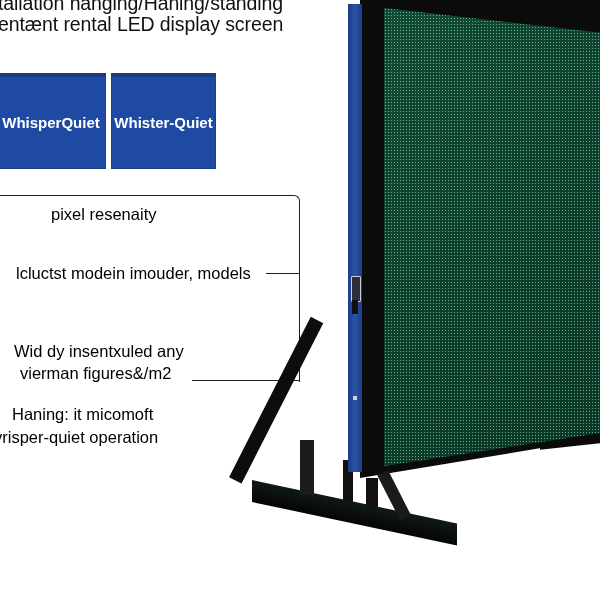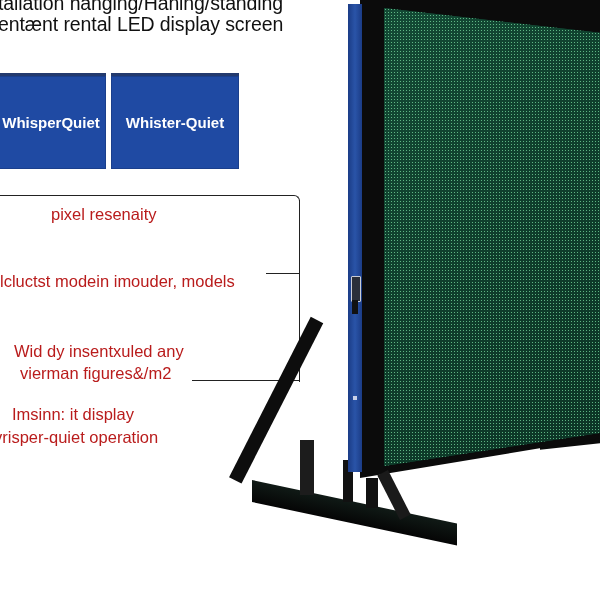--- a/index.html
+++ b/index.html
@@ -19,44 +19,44 @@
     .tile {
       position: absolute; top: 73px; height: 96px;
       background: #1f4aa3;
       border-top: 3px solid #233a6e;
       box-sizing: border-box;
       color: #fff; font-size: 15px; font-weight: 600;
       display: flex; align-items: center; justify-content: center;
       box-shadow: inset 0 0 0 1px #1a3f8c;
     }
     #tile1 { left: -4px; width: 110px; }
-    #tile2 { left: 111px; width: 128px; }
+    #tile2 { left: 111px; width: 105px; }
 
     .callout-box {
       position: absolute; left: -10px; top: 195px; width: 310px; height: 187px;
       border: 1.5px solid #222; border-left: none; border-bottom: none;
       border-radius: 0 6px 0 0; box-sizing: border-box;
     }
     .callout-box-right {
       position: absolute; left: 299px; top: 200px; width: 0; height: 182px;
       border-left: 1.5px solid #222;
     }
     .callout-bottom {
       position: absolute; left: 192px; top: 380px; width: 108px; height: 0;
       border-top: 1.5px solid #222;
     }
     .leader {
       position: absolute; left: 266px; top: 273px; width: 33px; height: 0;
       border-top: 1.5px solid #222;
     }
     .callout-text {
-      position: absolute; white-space: nowrap; font-size: 16.5px; color: #b91c1c;
+      position: absolute; white-space: nowrap; font-size: 16.5px; color: #000000;
     }
     #c1 { left: 51px; top: 205px; }
-    #c2 { left: 0; top: 264px; margin-top: 8px; }
+    #c2 { left: 16px; top: 264px; }
     #c3 { left: 14px; top: 342px; }
     #c4 { left: 20px; top: 364px; }
     #c5 { left: 12px; top: 405px; }
     #c6 { left: -6px; top: 428px; }
 
     
     .stand-wrap { position: absolute; inset: 0; }
     .blue-post {
       position: absolute; left: 348px; top: 4px; width: 14px; height: 468px;
       background: linear-gradient(90deg, #1b3c86, #2a54a8 50%, #1b3c86);
@@ -140,21 +140,21 @@
 
 <div class="callout-box"></div>
 <div class="callout-box-right"></div>
 <div class="callout-bottom"></div>
 <div class="leader"></div>
 
 <div id="c1" class="callout-text">pixel resenaity</div>
 <div id="c2" class="callout-text">lcluctst modein imouder, models</div>
 <div id="c3" class="callout-text">Wid dy insentxuled any</div>
 <div id="c4" class="callout-text">vierman figures&amp;/m2</div>
-<div id="c5" class="callout-text">Imsinn: it display</div>
+<div id="c5" class="callout-text">Haning: it micomoft</div>
 <div id="c6" class="callout-text">vrisper-quiet operation</div>
 
 <div class="stand-wrap">
   <div class="bar strut-left"></div>
   <div class="bar base-left"></div>
   <div class="post-small"></div>
   <div class="post-mid1"></div>
   <div class="rear-bar"></div>
   <div class="rear-highlight"></div>
   <div class="frame"></div>

